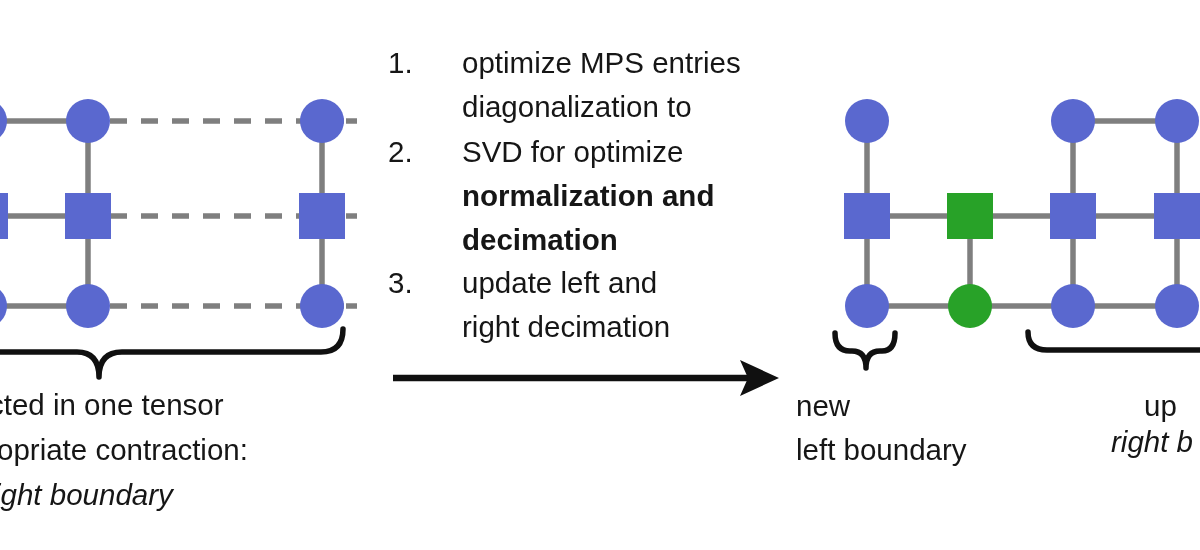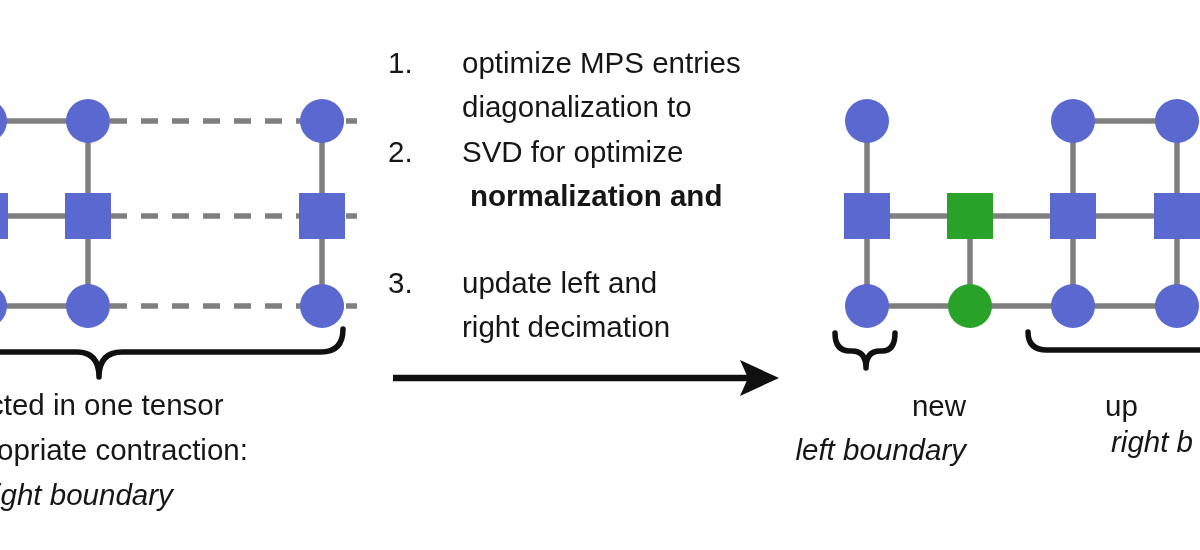--- a/index.html
+++ b/index.html
@@ -17,32 +17,32 @@
   .blk  { stroke:#101010; stroke-width:5.5; fill:none; stroke-linecap:round; }
   .arrowln { stroke:#101010; stroke-width:6.5; fill:none; }
   .arrowhd { fill:#101010; stroke:none; }
 
   
   .step { position:absolute; left:388px; display:flex; font-size:29.5px; line-height:44px; white-space:nowrap; }
   .step .num { width:74px; }
   #step1 { top:41px; }
   #step2 { top:130px; }
   #step3 { top:261px; }
-  .b { font-weight:bold;margin-left:8px; }
+  .b { font-weight:bold; }
 
   
   .cap { position:absolute; font-size:29.5px; line-height:45px; white-space:nowrap; }
-  .it  { font-style:italic; }
+  .it  { }
   #lc1 { left:-11px; top:382px; }
   #lc2 { left:-3px;  top:427px; }
   #lc3 { left:-6px;  top:472px; font-style:italic; }
 
-  #newlabel { position:absolute; left:742px; top:384px; width:224px;
-              text-align:right; font-size:29.5px; line-height:44px; white-space:nowrap; }
-  #rl1 { left:1105px; top:384px; line-height:44px;text-align:center; }
+  #newlabel { position:absolute; left:796px; top:384px; width:224px;
+              text-align:left; font-size:29.5px; line-height:44px; white-space:nowrap; }
+  #rl1 { left:1144px; top:384px; line-height:44px;text-align:center; }
   #rl2 { left:1111px; top:420px; line-height:44px; font-style:italic; }
 </style>
 </head>
 <body>
 
 <div class="canvas">
 
   <svg class="layer" width="1200" height="550" viewBox="0 0 1200 550">
 
     <g>
@@ -118,20 +118,21 @@
     <span>
       <div>optimize MPS entries</div>
       <div>diagonalization to</div>
     </span>
   </div>
   <div class="step" id="step2">
     <span class="num">2.</span>
     <span>
       <div>SVD for optimize</div>
       <div class="b">normalization and</div>
+      <div class="b">decimation</div>
     </span>
   </div>
   <div class="step" id="step3">
     <span class="num">3.</span>
     <span>
       <div>update left and</div>
       <div>right decimation</div>
     </span>
   </div>
 

